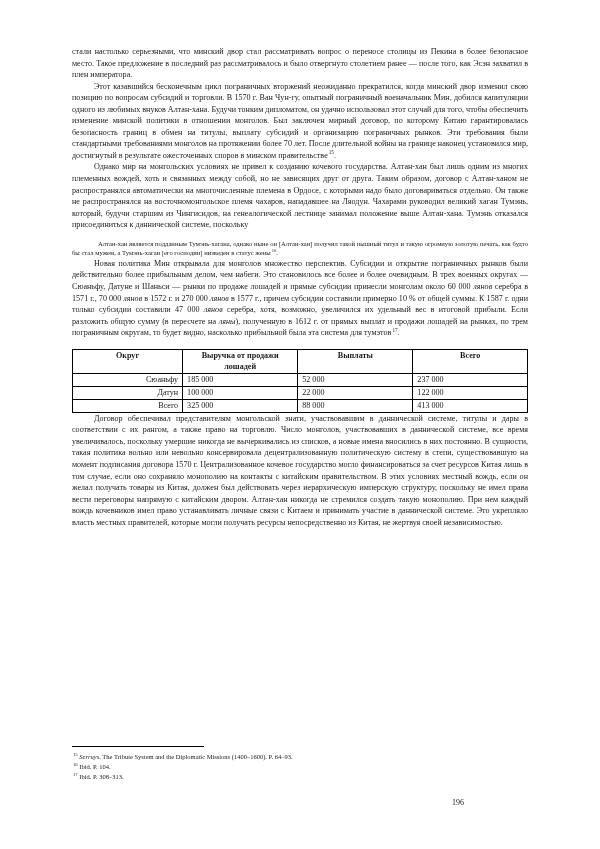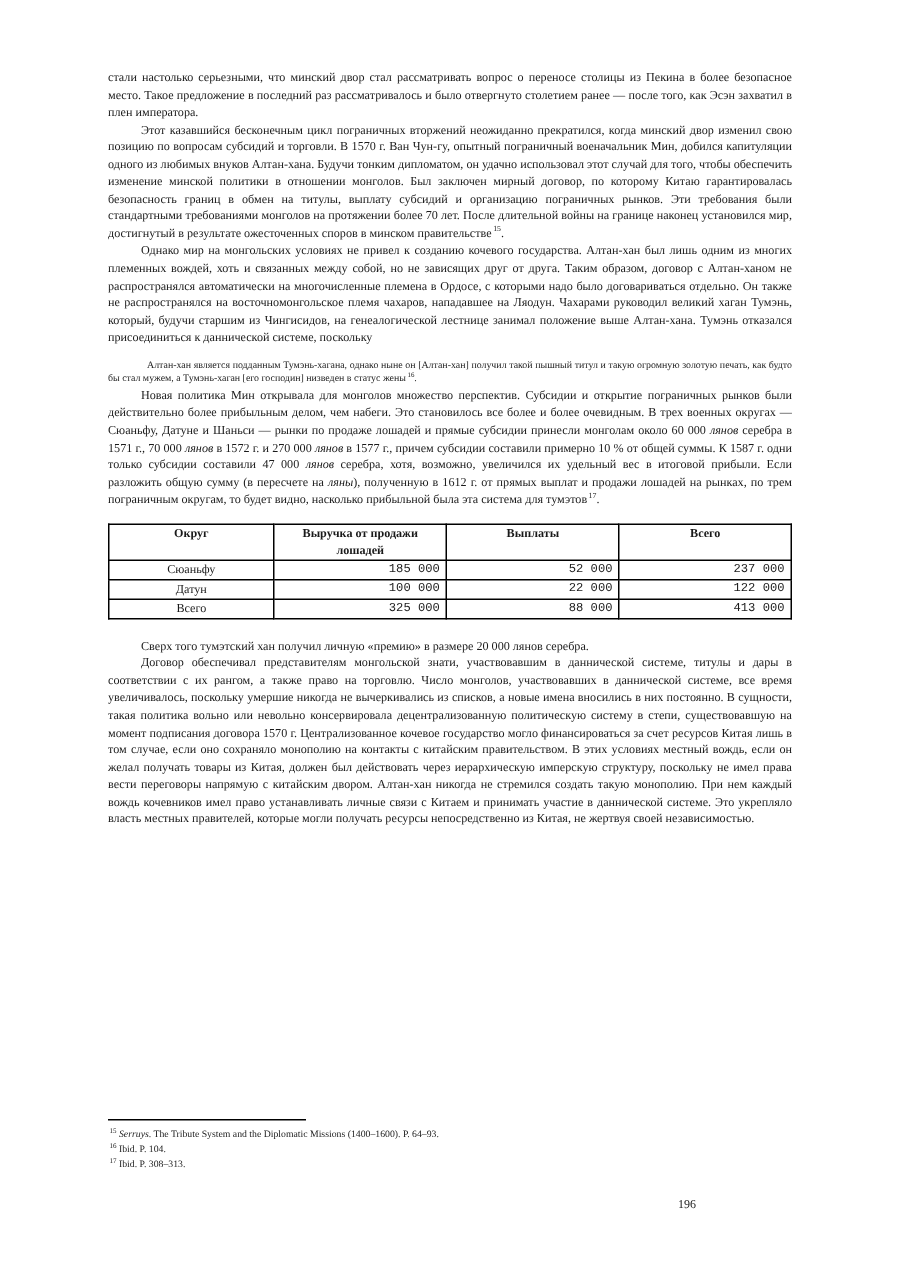--- a/index.html
+++ b/index.html
@@ -66,25 +66,24 @@
     border: 1px solid #000000;
     padding: 0.5px 4px;
     line-height: 11px;
     vertical-align: top;
   }
   table.data-table th {
     font-weight: bold;
     text-align: center;
   }
   table.data-table td.region {
-    text-align: center;
+    text-align: right;
   }
   table.data-table td.num {
-    text-align: right;
-    font-family: Liberation Mono, monospace;
+    text-align: left;
   }
   col.c-region { width: 24.2%; }
   col.c-revenue { width: 25.3%; }
   col.c-payments { width: 25.3%; }
   col.c-total { width: 25.2%; }
   .after-table {
     margin-top: 12px;
   }
   .footnotes {
     position: absolute;
@@ -165,21 +164,20 @@
         </tr>
         <tr>
           <td class="region">Всего</td>
           <td class="num">325 000</td>
           <td class="num">88 000</td>
           <td class="num">413 000</td>
         </tr>
       </tbody>
   </table>
 
-  <p class="body-text indent after-table">Сверх того тумэтский хан получил личную «премию» в размере 20 000 лянов серебра.</p>
 
   <p class="body-text indent">Договор обеспечивал представителям монгольской знати, участвовавшим в даннической системе, титулы и дары в соответствии с их рангом, а также право на торговлю. Число монголов, участвовавших в даннической системе, все время увеличивалось, поскольку умершие никогда не вычеркивались из списков, а новые имена вносились в них постоянно. В сущности, такая политика вольно или невольно консервировала децентрализованную политическую систему в степи, существовавшую на момент подписания договора 1570 г. Централизованное кочевое государство могло финансироваться за счет ресурсов Китая лишь в том случае, если оно сохраняло монополию на контакты с китайским правительством. В этих условиях местный вождь, если он желал получать товары из Китая, должен был действовать через иерархическую имперскую структуру, поскольку не имел права вести переговоры напрямую с китайским двором. Алтан-хан никогда не стремился создать такую монополию. При нем каждый вождь кочевников имел право устанавливать личные связи с Китаем и принимать участие в даннической системе. Это укрепляло власть местных правителей, которые могли получать ресурсы непосредственно из Китая, не жертвуя своей независимостью.</p>
 
 </div>
 
 <div class="footnotes">
   <div class="fn-rule"></div>
   <div id="footnote-list">
       <p class="footnote"><sup>15</sup> <i>Serruys</i><span>. The Tribute System and the Diplomatic Missions (1400–1600). P. 64–93.</span></p>
       <p class="footnote"><sup>16</sup> <span>Ibid. P. 104.</span></p>

